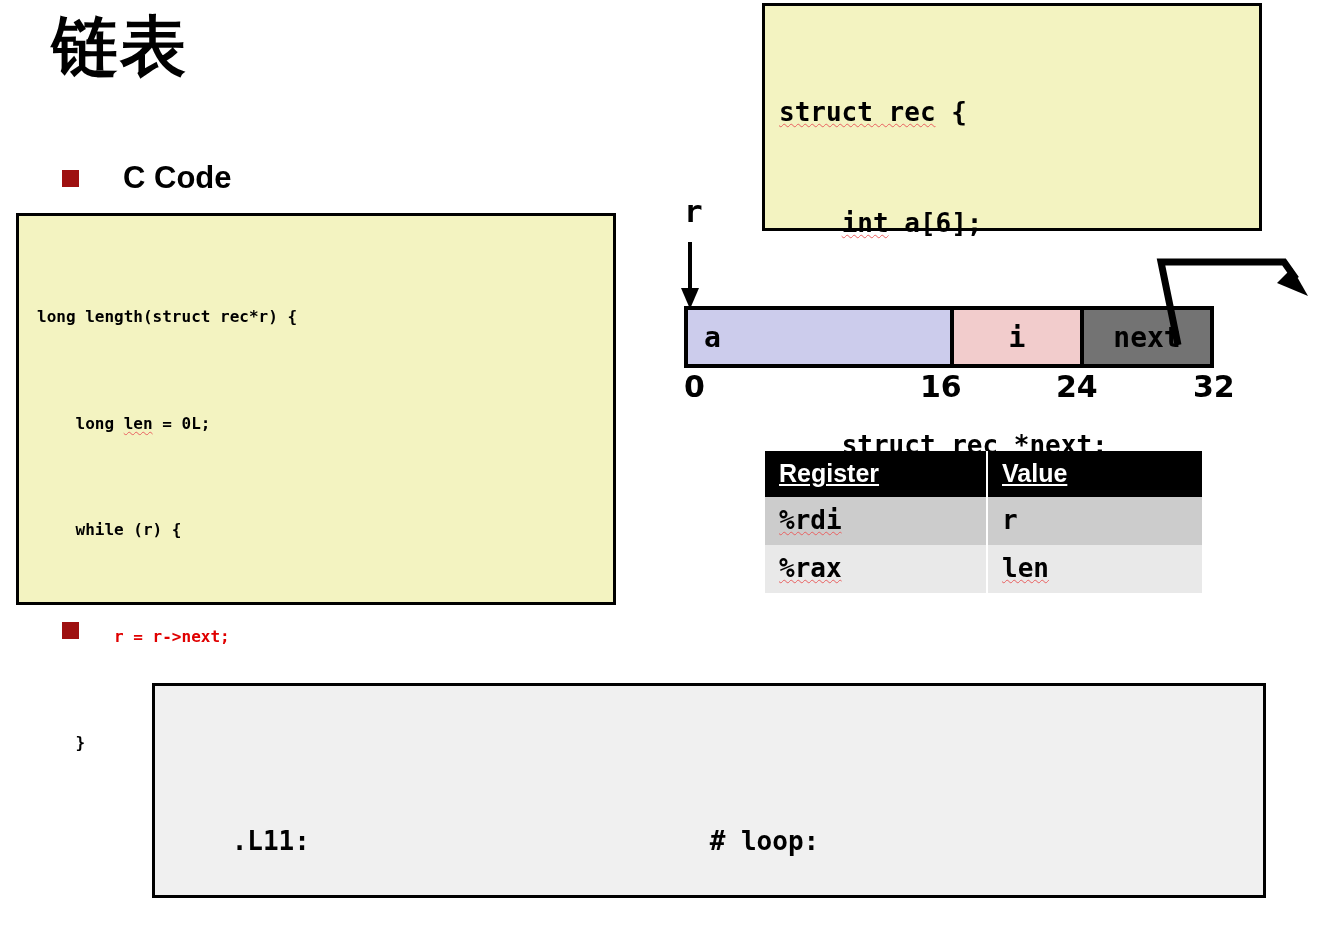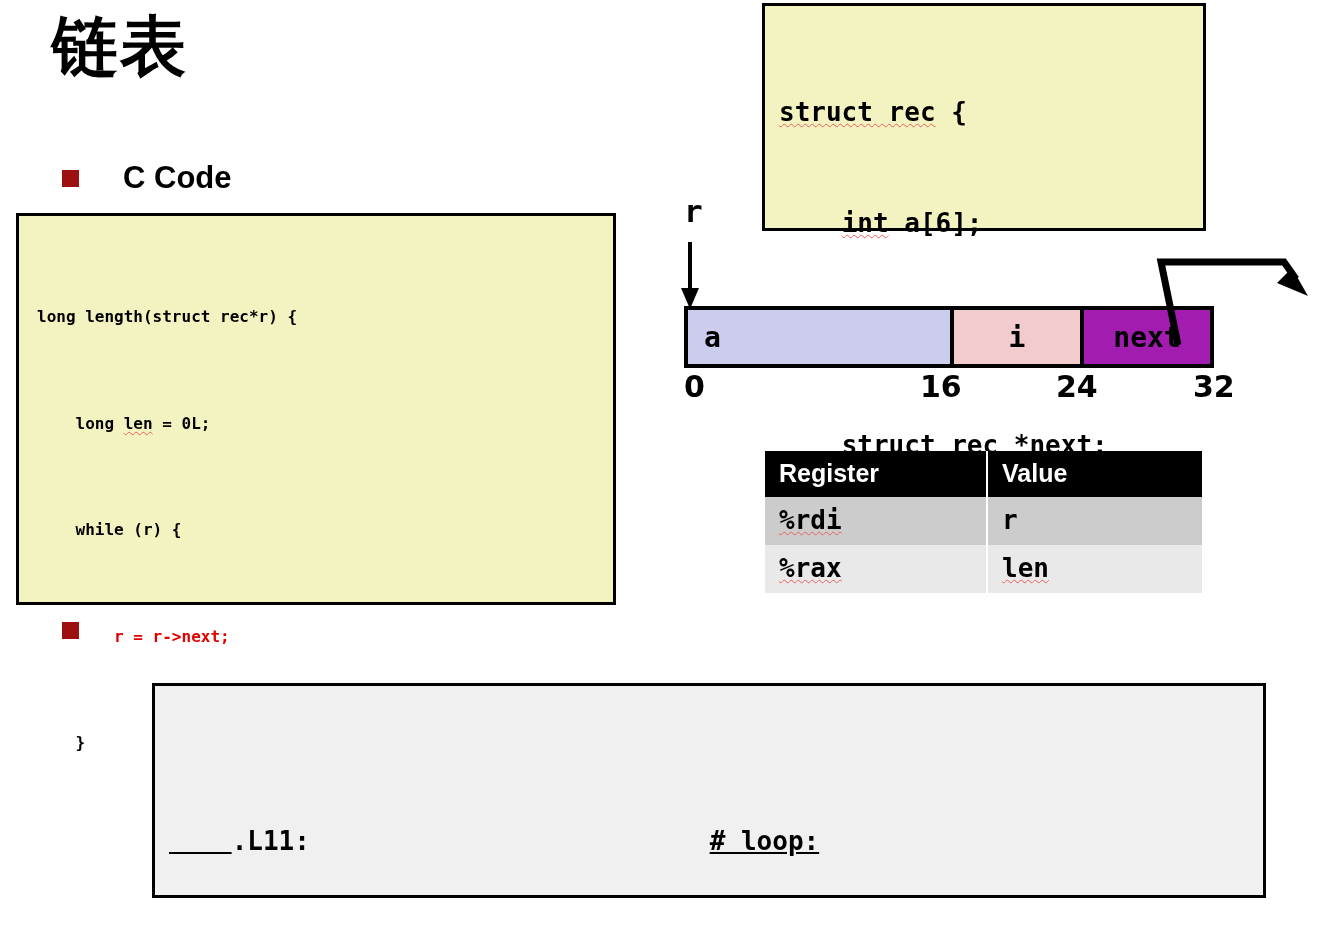--- a/index.html
+++ b/index.html
@@ -70,21 +70,21 @@
     width: 600px;
     height: 392px;
     font-size: 16px;
     line-height: 35.5px;
     padding: 12px 0 0 18px;
   }
 
   #struct-box {
     left: 762px;
     top: 3px;
-    width: 444px;
+    width: 500px;
     height: 228px;
     font-size: 26px;
     line-height: 37px;
     padding: 14px 0 0 14px;
   }
 
   .code-line { display: block; }
   .code-red { color: #e00000; }
   
   .sq {
@@ -139,21 +139,21 @@
     justify-content: flex-start;
   }
   #mem-cell-i {
     width: 131px;
     background: #f2cccc;
     border-left: 4px solid #000;
     justify-content: center;
   }
   #mem-cell-next {
     width: 131px;
-    background: #a21caf;
+    background: #737373;
     border-left: 4px solid #000;
     justify-content: center;
   }
   .offset-label {
     position: absolute;
     top: 176px;
     font-family: "DejaVu Sans", sans-serif;
     font-weight: bold;
     font-size: 30px;
     color: #000;
@@ -171,20 +171,21 @@
   }
   #register-table th {
     background: #000000;
     color: #ffffff;
     font-family: "Liberation Sans", sans-serif;
     font-weight: bold;
     font-size: 25px;
     text-align: left;
     padding: 8px 0 9px 14px;
     border-right: 2px solid #ffffff;
+    text-decoration: underline;
   }
   #register-table th:last-child { border-right: none; }
   #register-table td {
     font-family: "DejaVu Sans Mono", monospace;
     font-weight: bold;
     font-size: 26px;
     color: #000000;
     text-align: left;
     padding: 8px 0 10px 14px;
     border-right: 2px solid #ffffff;
@@ -205,21 +206,21 @@
     border: 3px solid #000000;
     box-sizing: border-box;
     font-family: "DejaVu Sans Mono", monospace;
     font-weight: bold;
     font-size: 26px;
     line-height: 41px;
     color: #000000;
     padding: 12px 0 0 14px;
     white-space: pre;
   }
-  .asm-line { display: block; text-decoration: underline; }
+  .asm-line { display: block; }
   .asm-mn    { display: inline-block; width: 148px; }
   .asm-ops   { display: inline-block; width: 330px; }
 
   
   #arrow-layer {
     position: absolute;
     left: 0; top: 0;
     width: 1317px; height: 929px;
     pointer-events: none;
   }

